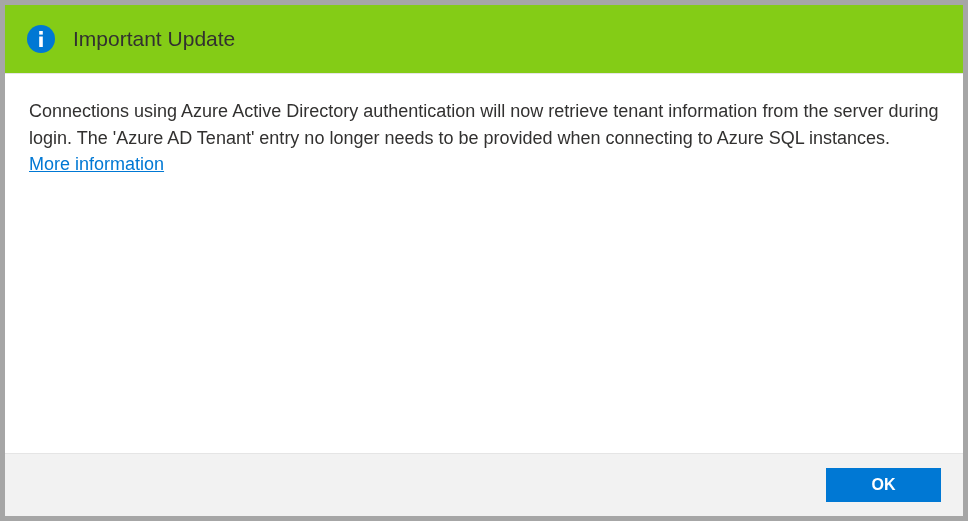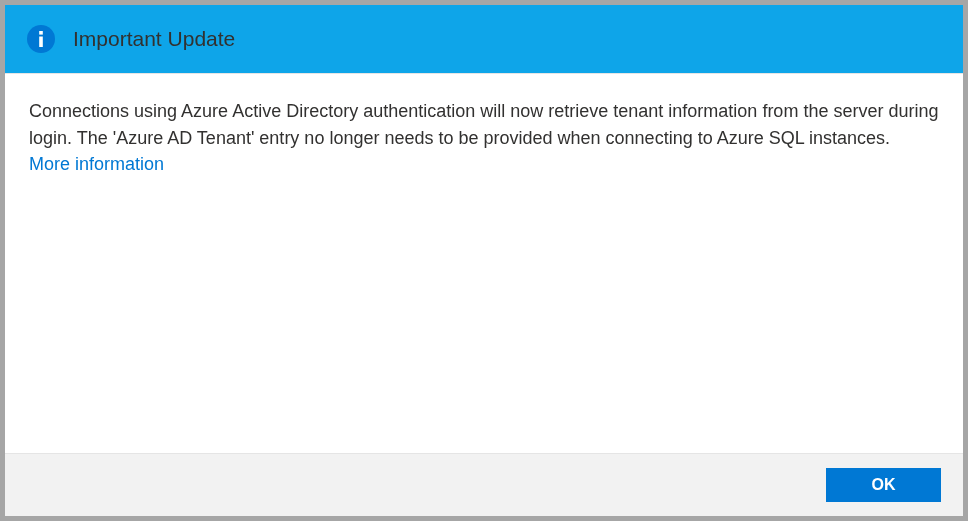--- a/index.html
+++ b/index.html
@@ -16,21 +16,21 @@
     }
     .dialog-frame {
       width: 968px;
       height: 521px;
       border: 5px solid #a6a6a6;
       background: #ffffff;
       display: flex;
       flex-direction: column;
     }
     .dialog-header {
-      background: #0ea5e9;
+      background: #84cc16;
       border-bottom: 1px solid #e5e5e5;
       padding: 20px 22px;
       display: flex;
       align-items: center;
       gap: 18px;
     }
     .info-icon {
       width: 28px;
       height: 28px;
       flex-shrink: 0;
@@ -48,20 +48,21 @@
     .body-text {
       font-size: 18px;
       line-height: 27px;
       color: #323130;
       font-weight: 400;
     }
     .more-info-link {
       display: inline-block;
       font-size: 18px;
       color: #0078d4;
+      text-decoration: underline;
       cursor: pointer;
       margin-top: 2px;
     }
     .dialog-footer {
       background: #f2f2f2;
       border-top: 1px solid #e5e5e5;
       padding: 14px 22px;
       display: flex;
       justify-content: flex-end;
       align-items: center;

